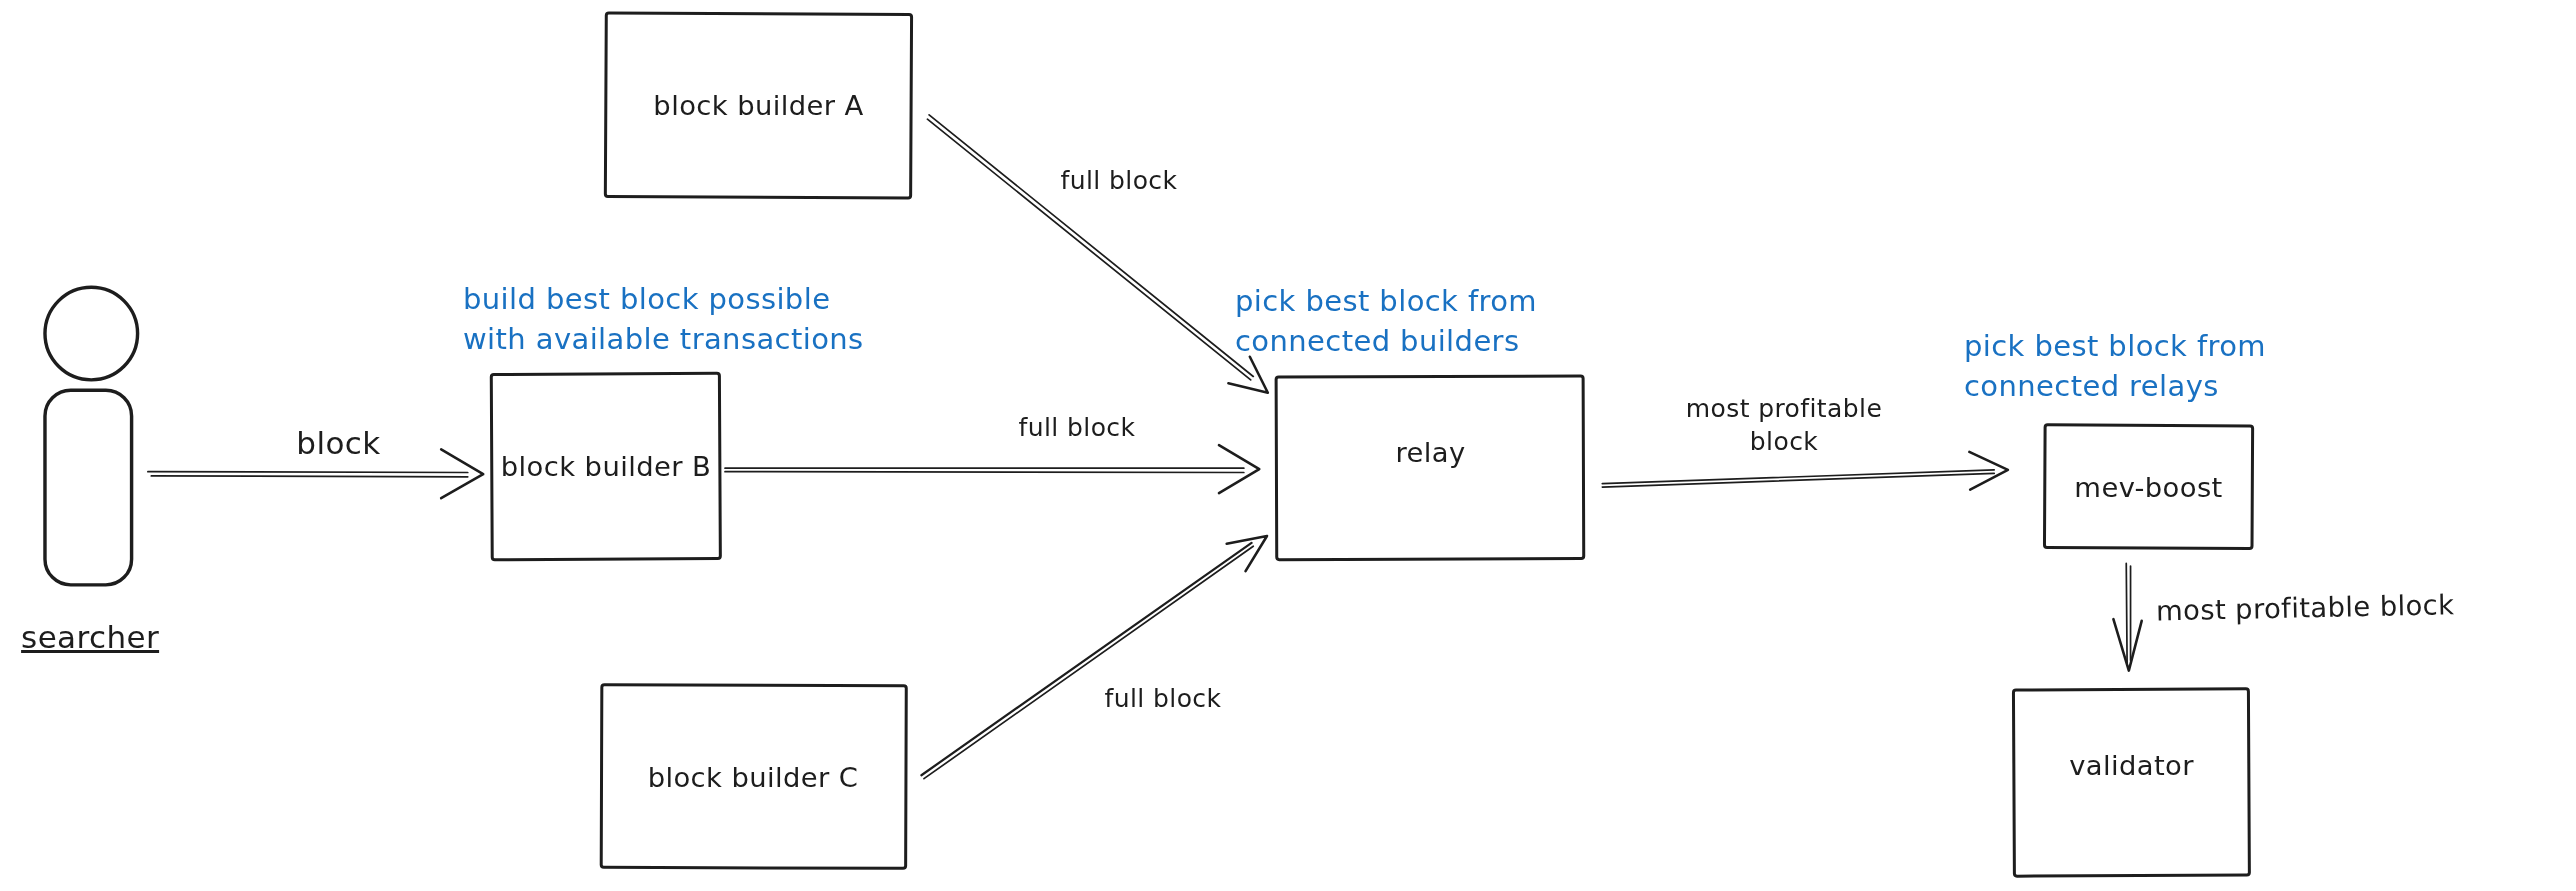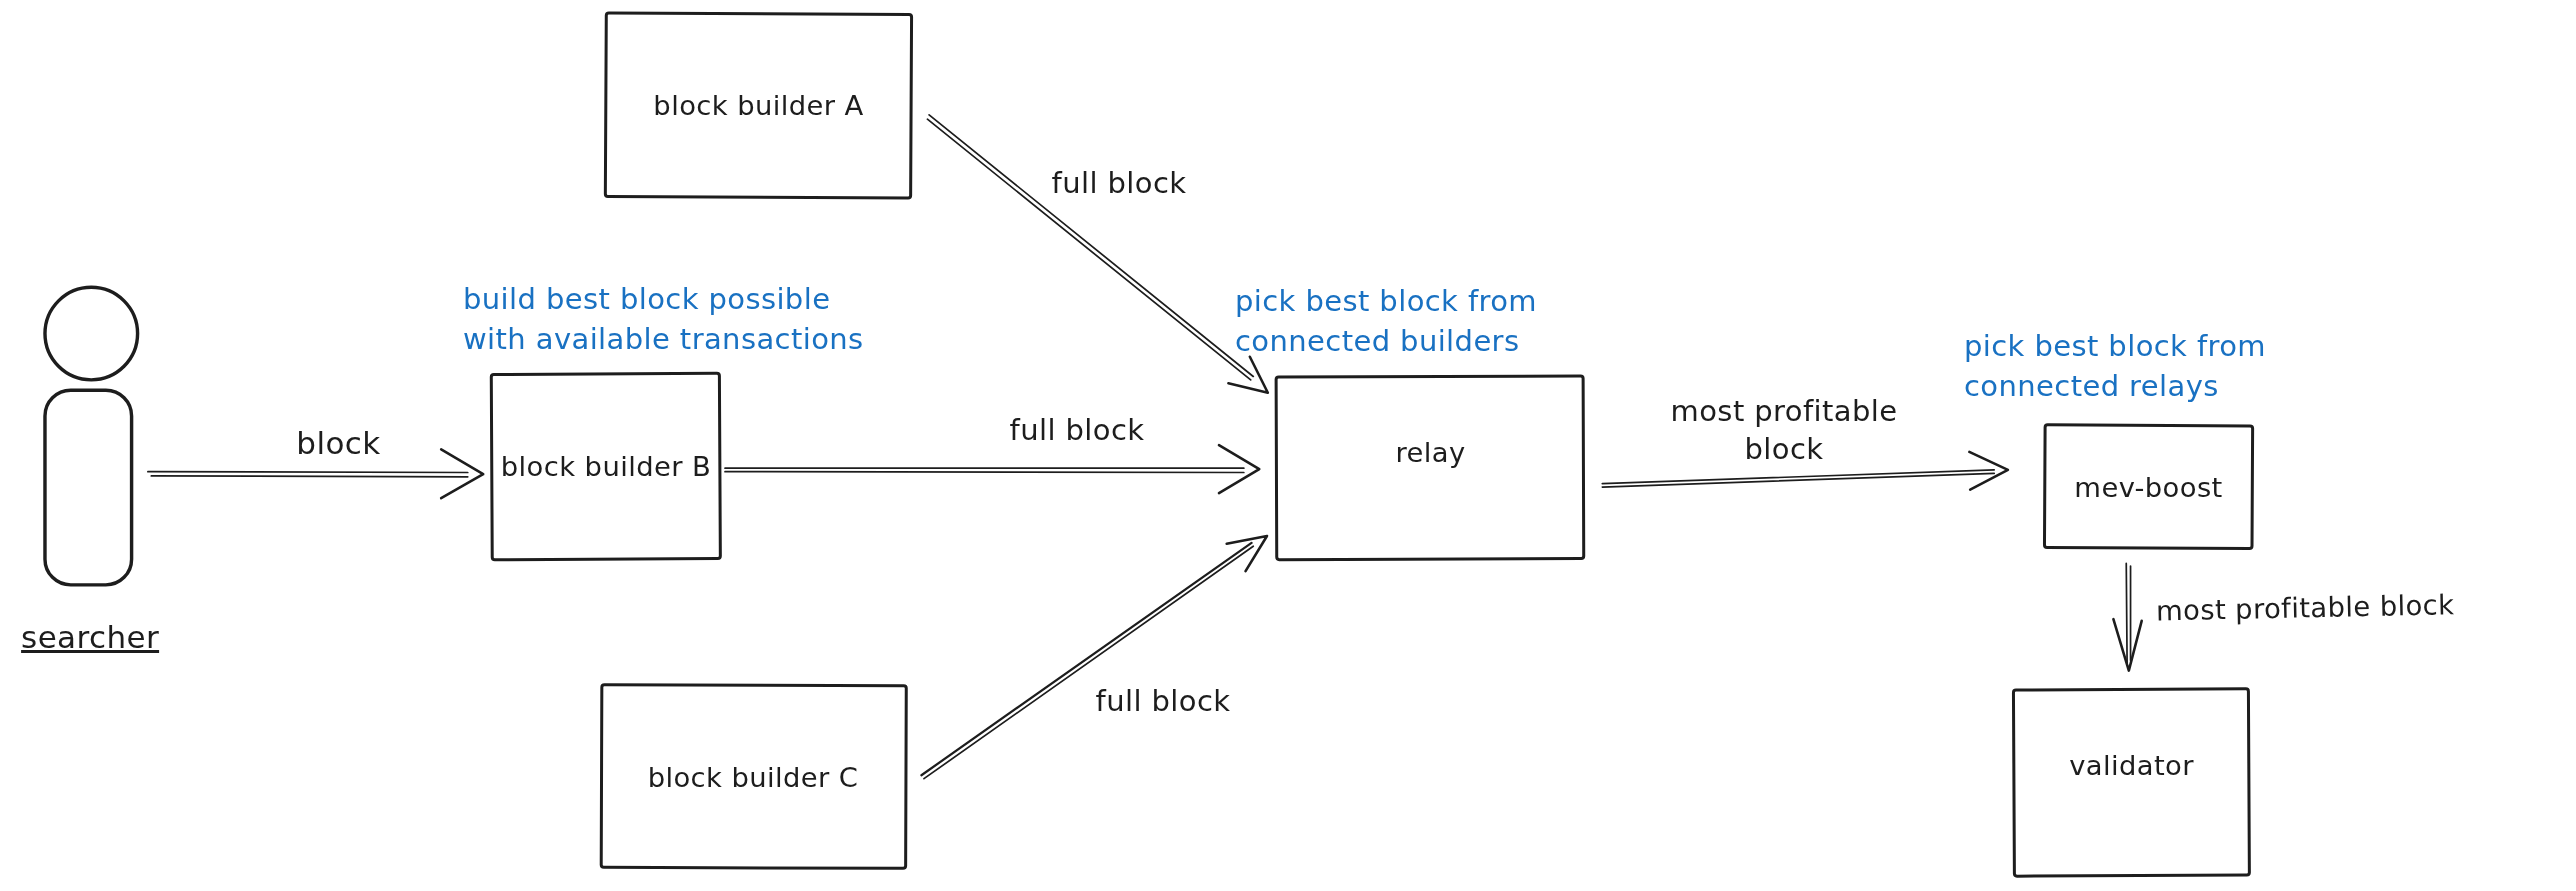--- a/index.html
+++ b/index.html
@@ -29,21 +29,21 @@
     justify-content: center;
     color: #1d1d1d;
     font-size: 27.4px;
     letter-spacing: 0.4px;
     pointer-events: none;
     white-space: nowrap;
   }
   .lbl {
     position: absolute;
     color: #1d1d1d;
-    font-size: 29px;
+    font-size: 25px;
     text-align: center;
     letter-spacing: 0.4px;
     pointer-events: none;
     white-space: nowrap;
   }
   .note {
     position: absolute;
     color: #1971c2;
     font-size: 29px;
     line-height: 1.38;

